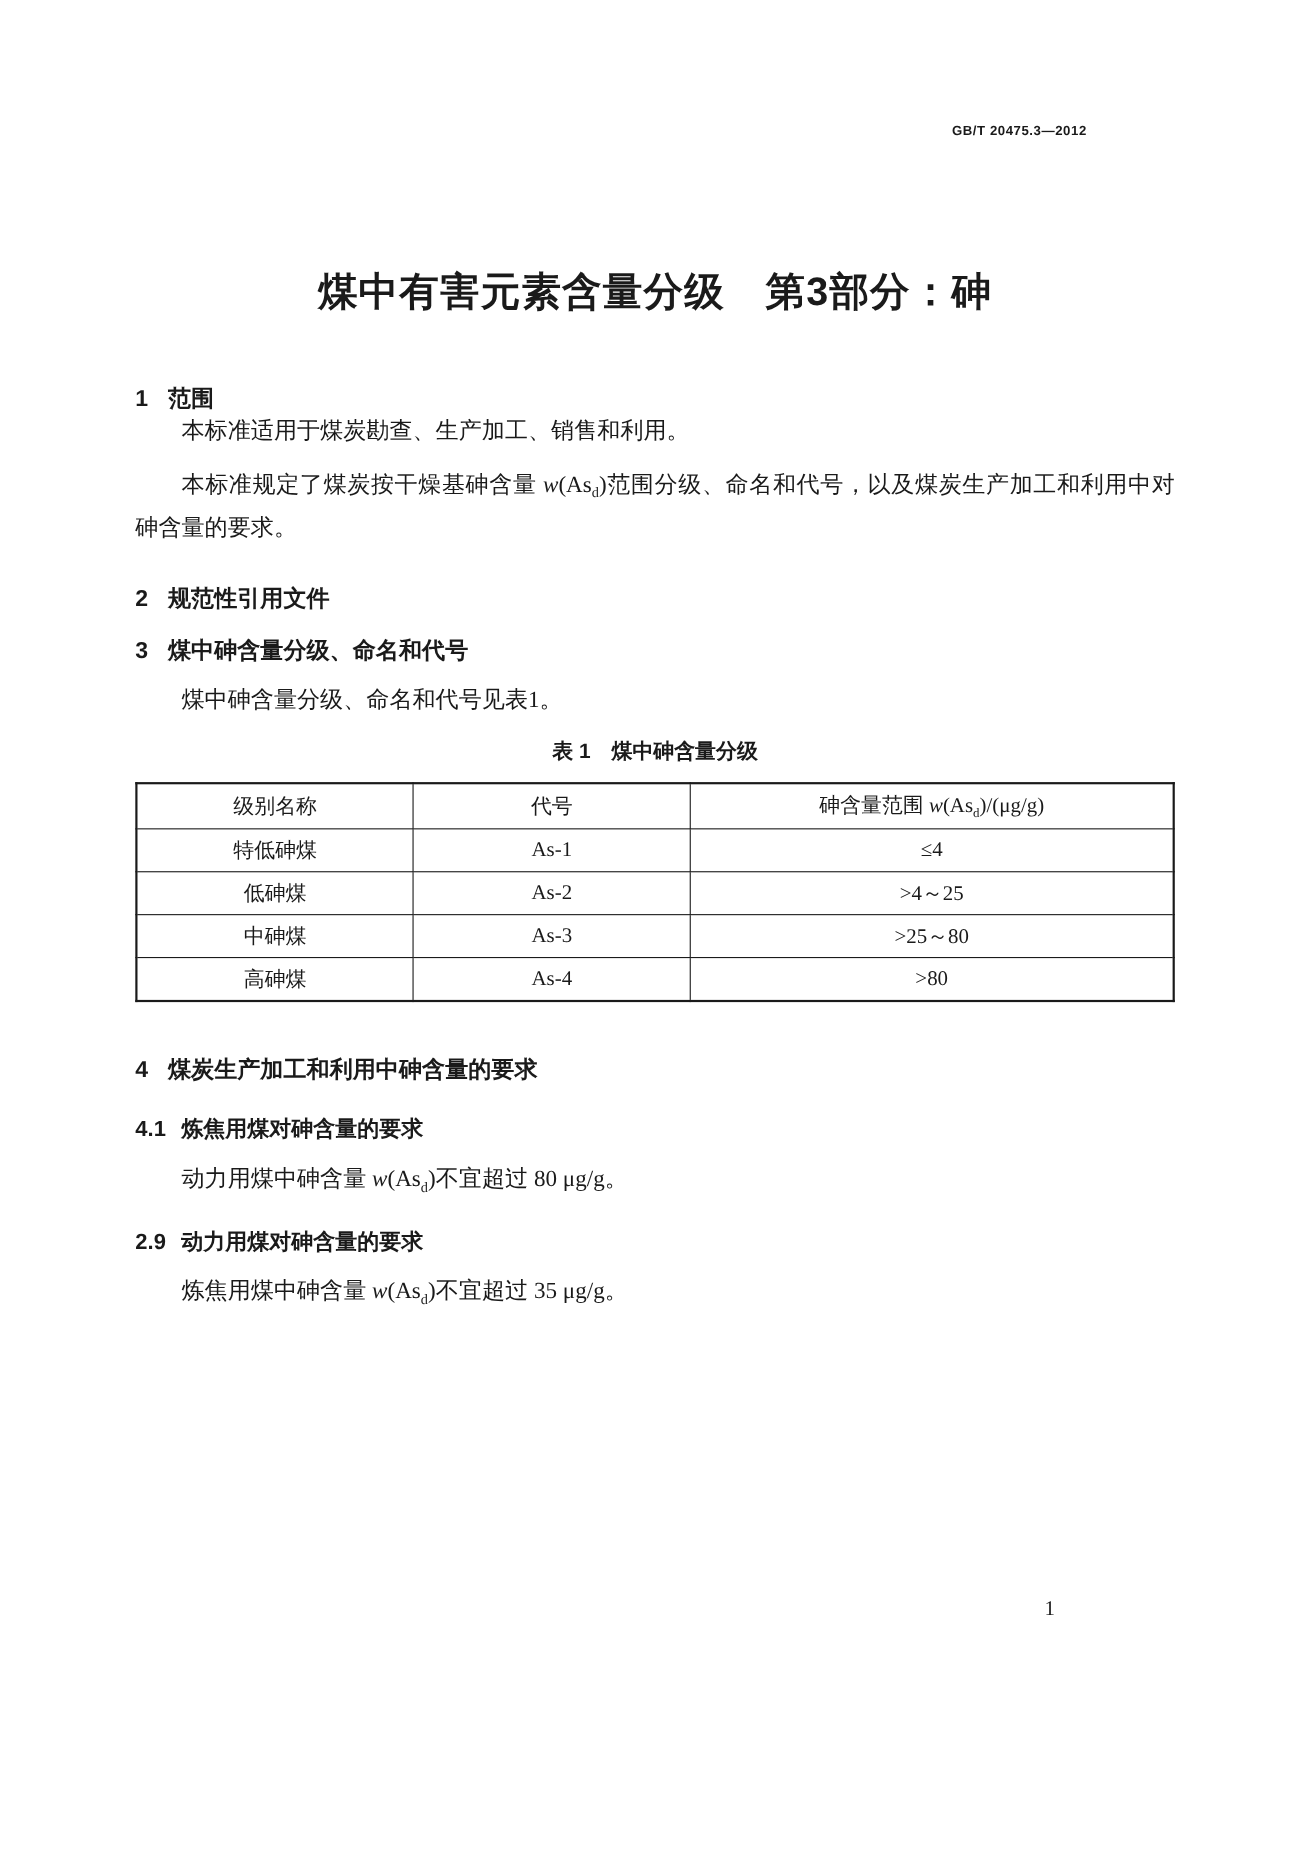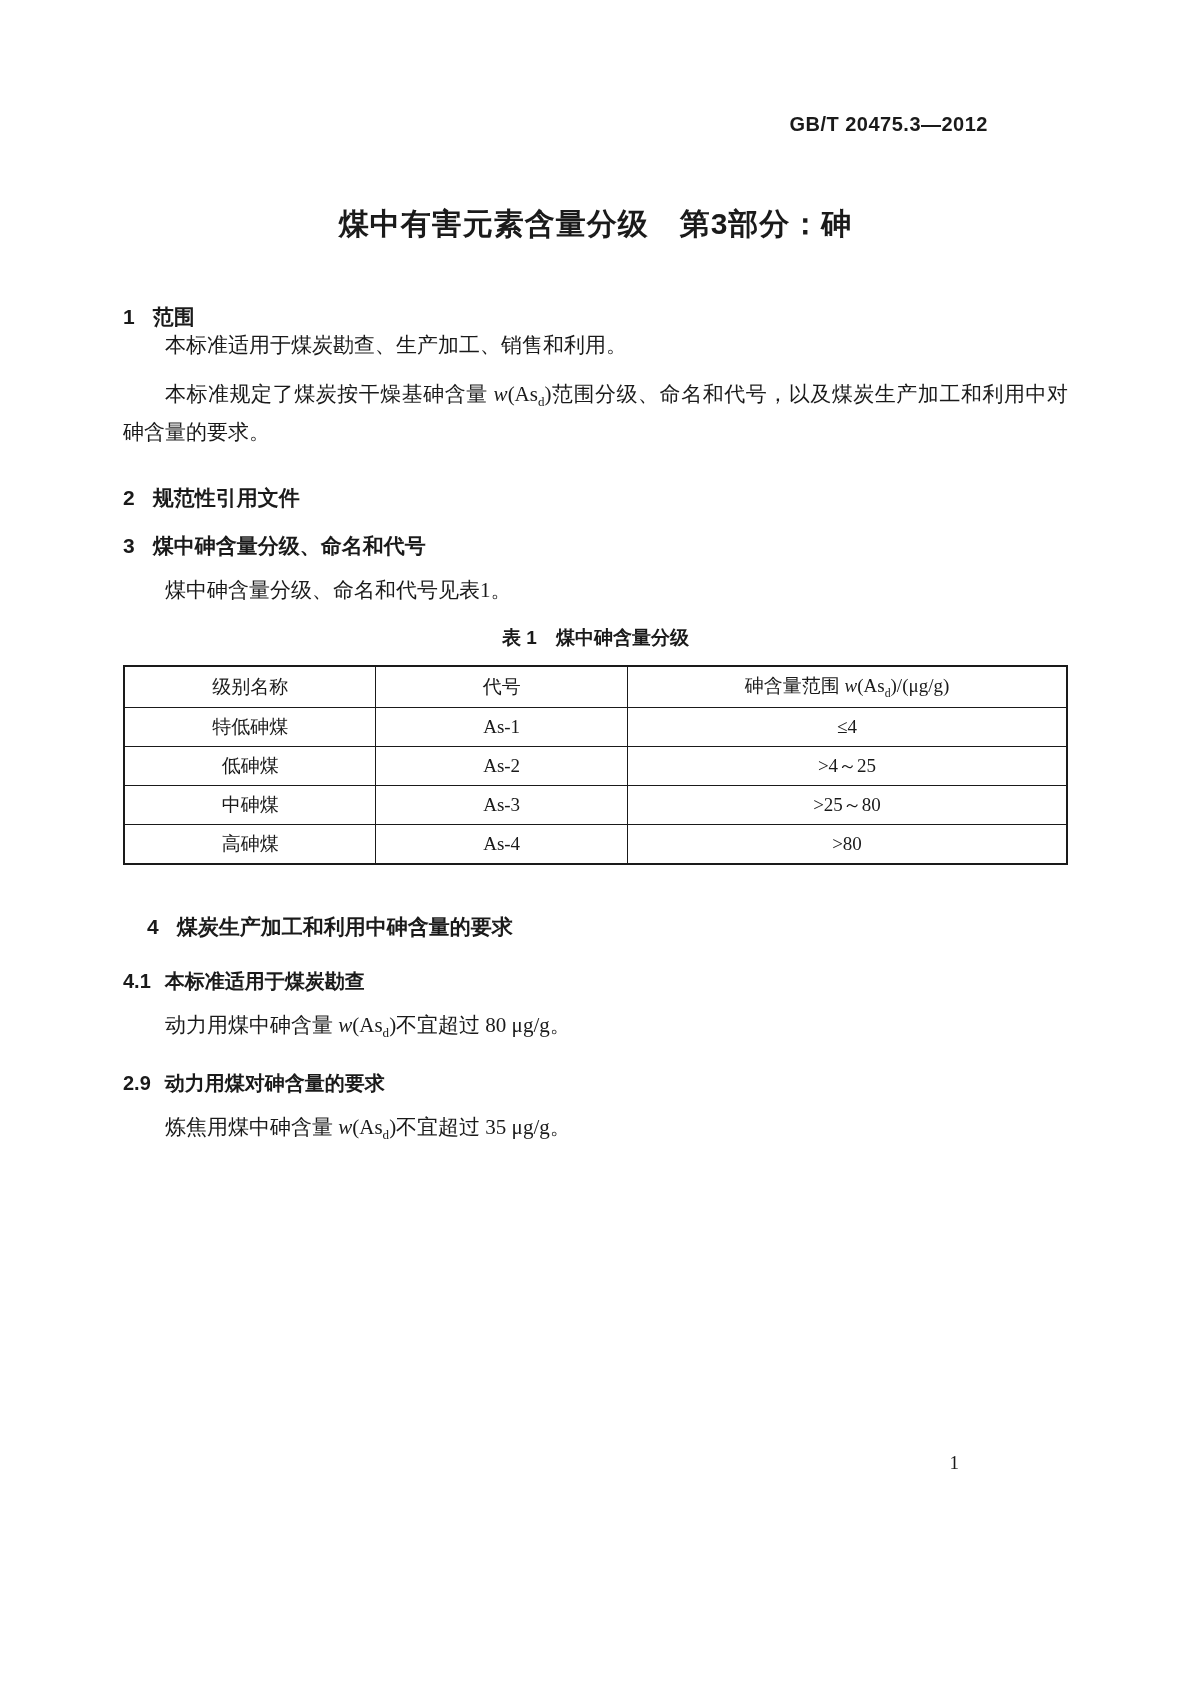--- a/index.html
+++ b/index.html
@@ -14,51 +14,51 @@
     width:1191px; height:1684px;
     padding:112px 123px 0 123px;
     position:relative;
     background:#ffffff;
   }
   .doc-number {
     text-align:right;
     padding-right:80px;
     font-family:"Liberation Sans","DejaVu Sans",sans-serif;
     font-weight:700;
-    font-size:20px;
+    font-size:12px;
     letter-spacing:0.5px;
     line-height:1.2;
   }
   .doc-title {
-    margin-top:68px;
+    margin-top:116px;
     text-align:center;
     font-family:"Liberation Sans","DejaVu Sans",sans-serif;
     font-weight:700;
-    font-size:30px;
+    font-size:36px;
     letter-spacing:1px;
     line-height:1.3;
   }
   .sec-heading {
     font-family:"Liberation Sans","DejaVu Sans",sans-serif;
     font-weight:700;
     font-size:21px;
     line-height:1.3;
   }
   .sec-heading .num { margin-right:18px; }
   .sub-heading {
     font-family:"Liberation Sans","DejaVu Sans",sans-serif;
     font-weight:700;
     font-size:20px;
     line-height:1.3;
   }
   .sub-heading .num { margin-right:14px; }
   .mt-sec1 { margin-top:60px; }
   .mt-sec  { margin-top:36px; }
   .mt-sec3 { margin-top:20px; }
-  .mt-sec4 { margin-top:48px;margin-left:24px; }
+  .mt-sec4 { margin-top:48px; }
   .mt-sub  { margin-top:28px; }
   .mt-sub2 { margin-top:22px; }
   .body-p {
     font-size:21px;
     line-height:31px;
     text-align:justify;
     text-indent:2em;
   }
   .mt-p  { margin-top:18px; }
   .mt-p2 { margin-top:16px; }
@@ -174,21 +174,21 @@
       </tbody>
     </table>
   </section>
 
   <section>
     <h2 class="sec-heading mt-sec4">
       <span class="num">4</span><span>煤炭生产加工和利用中砷含量的要求</span>
     </h2>
 
     <h3 class="sub-heading mt-sub">
-      <span class="num">4.1</span><span>本标准适用于煤炭勘查</span>
+      <span class="num">4.1</span><span>炼焦用煤对砷含量的要求</span>
     </h3>
     <p class="body-p mt-p3"><span>动力用煤中砷含量 </span><i class="wvar">w</i><span>(As</span><sub>d</sub><span>)不宜超过 80 μg/g。</span></p>
 
     <h3 class="sub-heading mt-sub2">
       <span class="num">2.9</span><span>动力用煤对砷含量的要求</span>
     </h3>
     <p class="body-p mt-p3"><span>炼焦用煤中砷含量 </span><i class="wvar">w</i><span>(As</span><sub>d</sub><span>)不宜超过 35 μg/g。</span></p>
   </section>
 
   <div class="page-number">1</div>

